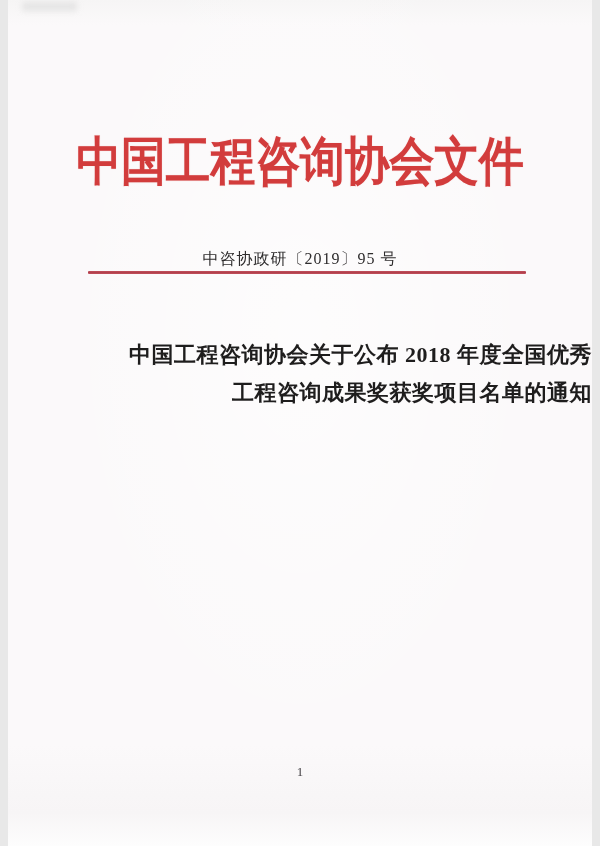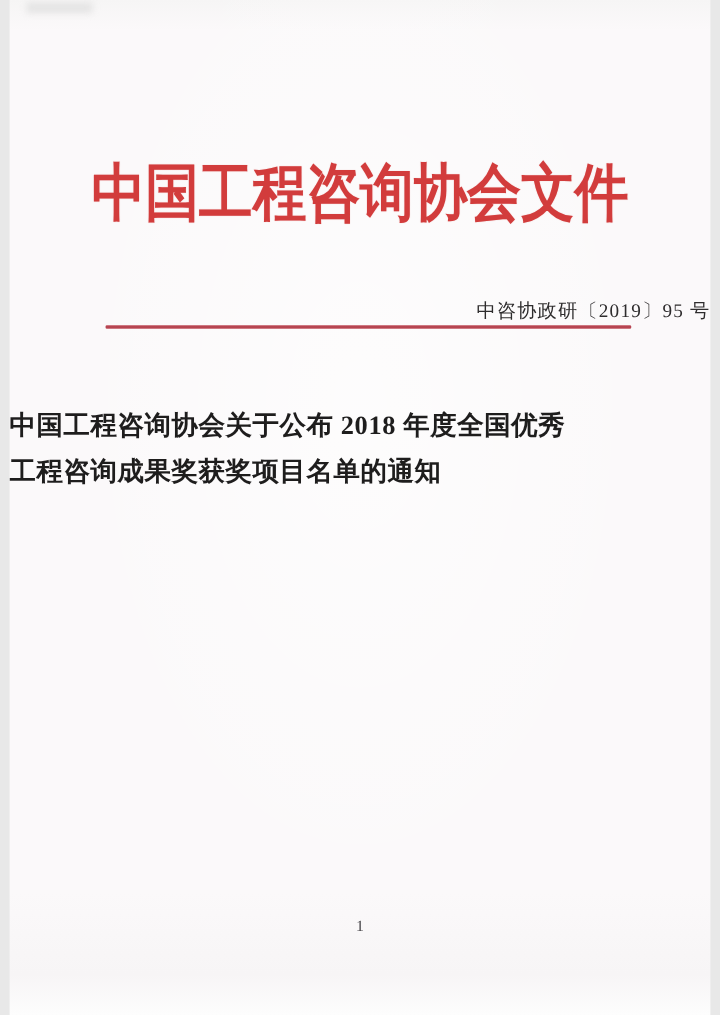--- a/index.html
+++ b/index.html
@@ -44,42 +44,42 @@
     transform: scaleX(0.86);
     transform-origin: 50% 50%;
     text-shadow: 0 0 1px rgba(210,60,60,0.35);
     white-space: nowrap;
   }
   .doc-number {
     position: absolute;
     top: 249px;
     left: 0;
     width: 100%;
-    text-align: right;
+    text-align: center;
     font-size: 16px;
     letter-spacing: 1px;
     color: #2e2c2d;
     white-space: nowrap;
   }
   .red-rule {
     position: absolute;
     top: 271px;
     left: 80px;
     width: 438px;
     height: 3px;
     background: linear-gradient(180deg, #c2505c 0%, #b2414d 50%, #c2505c 100%);
     border-radius: 1px;
   }
   .notice-title {
     position: absolute;
     top: 336px;
     left: 0;
     width: 100%;
     margin: 0;
-    text-align: left;
+    text-align: right;
     font-size: 22px;
     line-height: 38px;
     font-weight: 700;
     color: #1e1d1d;
     letter-spacing: 0.5px;
   }
   .notice-title .line { display: block; white-space: nowrap; }
   .body-text {
     position: absolute;
     top: 424px;

